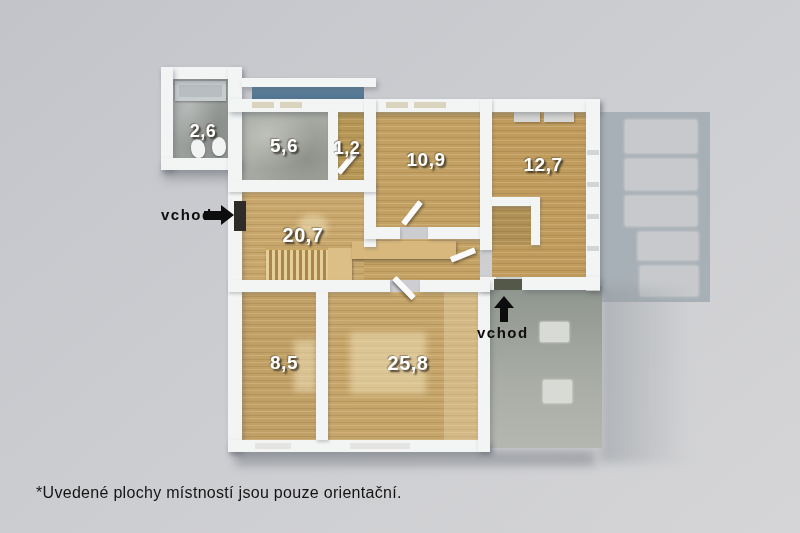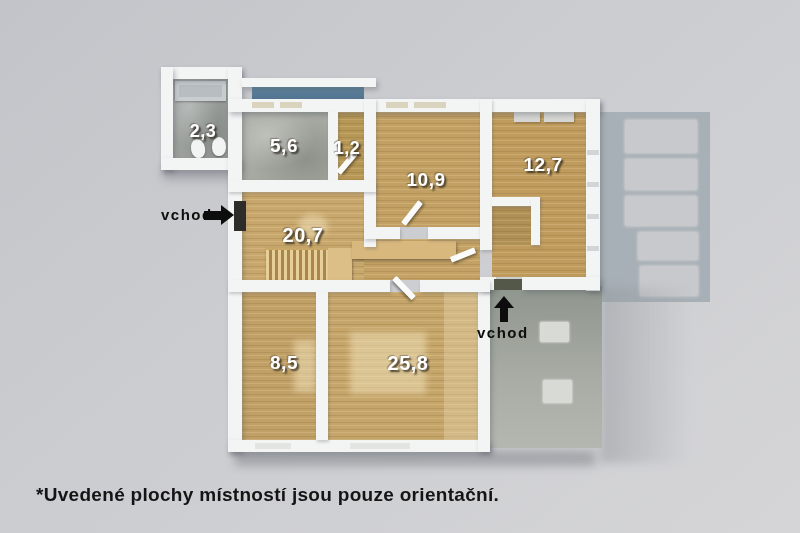--- a/index.html
+++ b/index.html
@@ -45,21 +45,21 @@
   .lightpatch{position:absolute;background:rgba(244,230,192,.5);filter:blur(3px);}
   .toilet{position:absolute;width:14px;height:19px;background:#f2f4f4;border-radius:50% 50% 45% 45%;box-shadow:0 1px 2px rgba(0,0,0,.35);}
   .stairs{
     position:absolute;
     background:repeating-linear-gradient(90deg,#e7cf99 0 3px,#aa864d 3px 6px);
     border-top:2px solid #caa868;border-bottom:1px solid #8d6f3c;
     box-shadow:1px 2px 3px rgba(0,0,0,.35);
   }
   
   .footnote{
-    position:absolute;color:#141414;font-weight:bold;font-size:19px;letter-spacing:.3px;white-space:nowrap;
+    position:absolute;color:#141414;font-weight:normal;font-size:16px;letter-spacing:.3px;white-space:nowrap;
   }
   
   .logo{position:absolute;left:619px;top:22px;width:121px;}
   .logo-top{
     height:39px;background:#d2232a;display:flex;align-items:center;justify-content:center;
     color:#fff;font-weight:bold;font-style:italic;font-size:33px;letter-spacing:1px;
     text-shadow:0 1px 1px rgba(0,0,0,.25);
   }
   .logo-bottom{
     height:16px;margin:1px 3px 0 3px;background:#1a7dc1;display:flex;align-items:center;justify-content:center;
@@ -149,24 +149,24 @@
   <div class="abs" style="left:255px;top:443px;width:36px;height:6px;background:#e4e4e2;"></div>
   <div class="abs" style="left:350px;top:443px;width:60px;height:6px;background:#e4e4e2;"></div>
 
   <div class="abs" style="left:234px;top:201px;width:12px;height:30px;background:#2e2c28;"></div>
   <div class="abs" style="left:494px;top:279px;width:28px;height:11px;background:#545848;"></div>
   <div class="doorleaf" style="left:334px;top:160px;width:26px;height:6px;transform:rotate(-50deg);"></div>
   <div class="doorleaf" style="left:398px;top:210px;width:28px;height:6px;transform:rotate(-52deg);"></div>
   <div class="doorleaf" style="left:390px;top:285px;width:28px;height:6px;transform:rotate(46deg);"></div>
   <div class="doorleaf" style="left:450px;top:252px;width:26px;height:6px;transform:rotate(-22deg);"></div>
 
-  <div class="arealabel" style="left:203px;top:131px;font-size:18px;">2,3</div>
+  <div class="arealabel" style="left:203px;top:131px;font-size:18px;">2,6</div>
   <div class="arealabel" style="left:284px;top:146px;">5,6</div>
   <div class="arealabel" style="left:347px;top:148px;font-size:18px;">1,2</div>
-  <div class="arealabel" style="left:426px;top:180px;">10,9</div>
+  <div class="arealabel" style="left:426px;top:160px;">10,9</div>
   <div class="arealabel" style="left:543px;top:165px;">12,7</div>
   <div class="arealabel" style="left:303px;top:235px;font-size:20px;">20,7</div>
   <div class="arealabel" style="left:284px;top:363px;">8,5</div>
   <div class="arealabel" style="left:408px;top:363px;font-size:20px;">25,8</div>
 
   <div class="vchod" style="left:161px;top:206px;">vchod</div>
   <div class="abs" style="left:204px;top:205px;width:32px;height:20px;">
     <div class="arrow-shaft" style="left:0;top:6px;width:17px;height:9px;"></div>
     <div class="tri-right" style="left:17px;top:0;"></div>
   </div>

